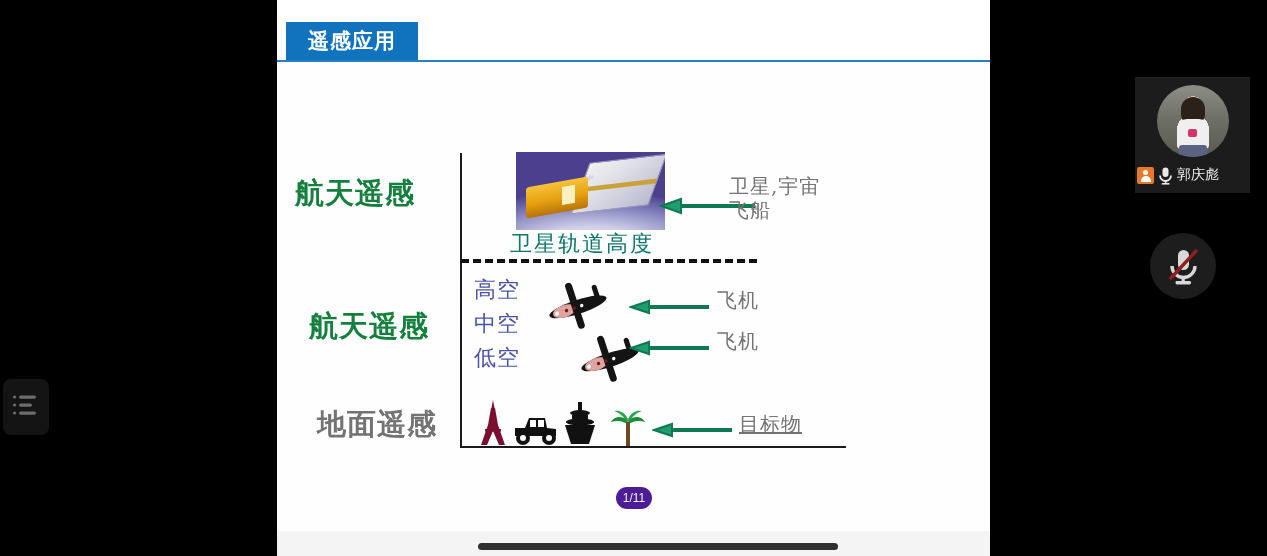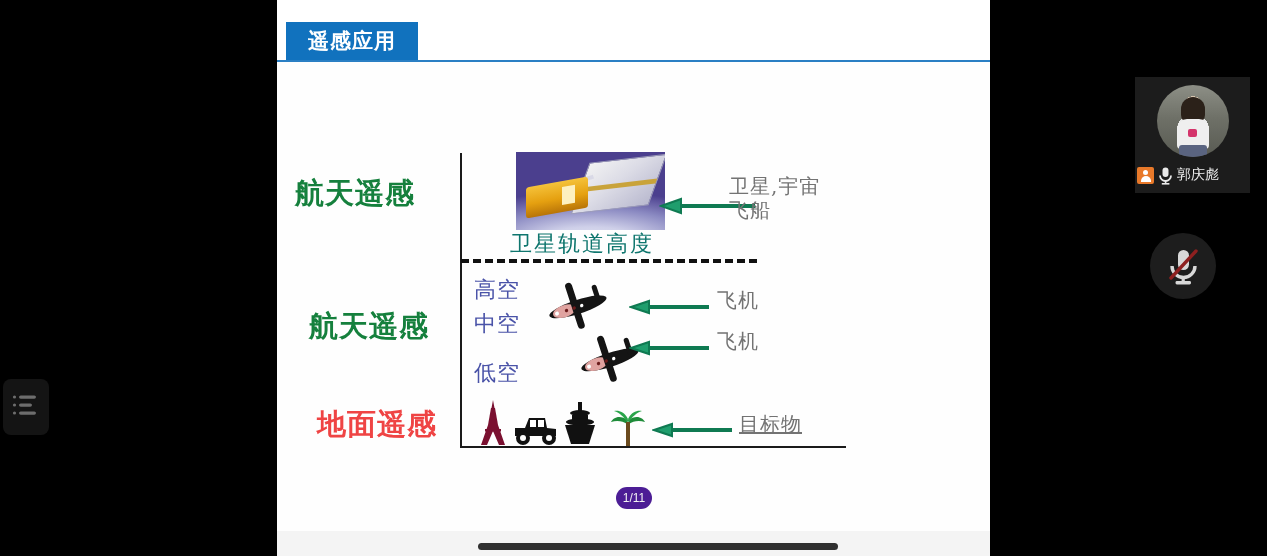--- a/index.html
+++ b/index.html
@@ -52,21 +52,21 @@
 
   
   #figure { position: absolute; left: 0; top: 0; width: 713px; height: 430px; }
 
   .cat-label {
     position: absolute; white-space: nowrap;
     font-family: "DejaVu Serif", "Liberation Serif", serif;
     font-size: 29px; font-weight: bold; color: #15803d;
     letter-spacing: 1px;
   }
-  .cat-label.green { color: #ef4444; }
+  .cat-label.green { color: #737373; }
 
   .sub-label {
     position: absolute; white-space: nowrap;
     font-family: Liberation Sans, sans-serif;
     font-size: 22px; color: #4a53a8; letter-spacing: 1px;
   }
   .callout {
     position: absolute; white-space: nowrap;
     font-family: "DejaVu Serif", "Liberation Serif", serif;
     font-size: 20px; color: #737373; letter-spacing: 1px;
@@ -256,21 +256,21 @@
           <polygon points="2,10 22,3 22,17" fill="#1f9e6d" stroke="#0f7a52" stroke-width="2"></polygon>
         </svg>
         <div class="callout" style="left:452px; top:112px;">
           <div>卫星,宇宙</div>
           <div>飞船</div>
         </div>
 
 
         <div class="sub-label" style="left:197px; top:213px;">高空</div>
         <div class="sub-label" style="left:197px; top:247px;">中空</div>
-        <div class="sub-label" style="left:197px; top:296px;">低空</div>
+        <div class="sub-label" style="left:197px; top:281px;">低空</div>
 
         <svg class="plane" style="left:264px; top:211px;" width="72" height="62" viewBox="0 0 72 62">
           <g transform="rotate(-18 36 31)">
             <ellipse cx="36" cy="34" rx="30" ry="7" fill="#141414"></ellipse>
             <ellipse cx="22" cy="34" rx="12" ry="6" fill="#e0a3a0"></ellipse>
             <rect x="30" y="8" width="7" height="48" rx="3.5" fill="#141414"></rect>
             <rect x="55" y="18" width="5" height="20" rx="2.5" fill="#141414"></rect>
             <circle cx="14" cy="34" r="2" fill="#fff"></circle>
             <circle cx="24" cy="34" r="1.7" fill="#6b1b1b"></circle>
             <circle cx="32" cy="34" r="1.7" fill="#6b1b1b"></circle>

